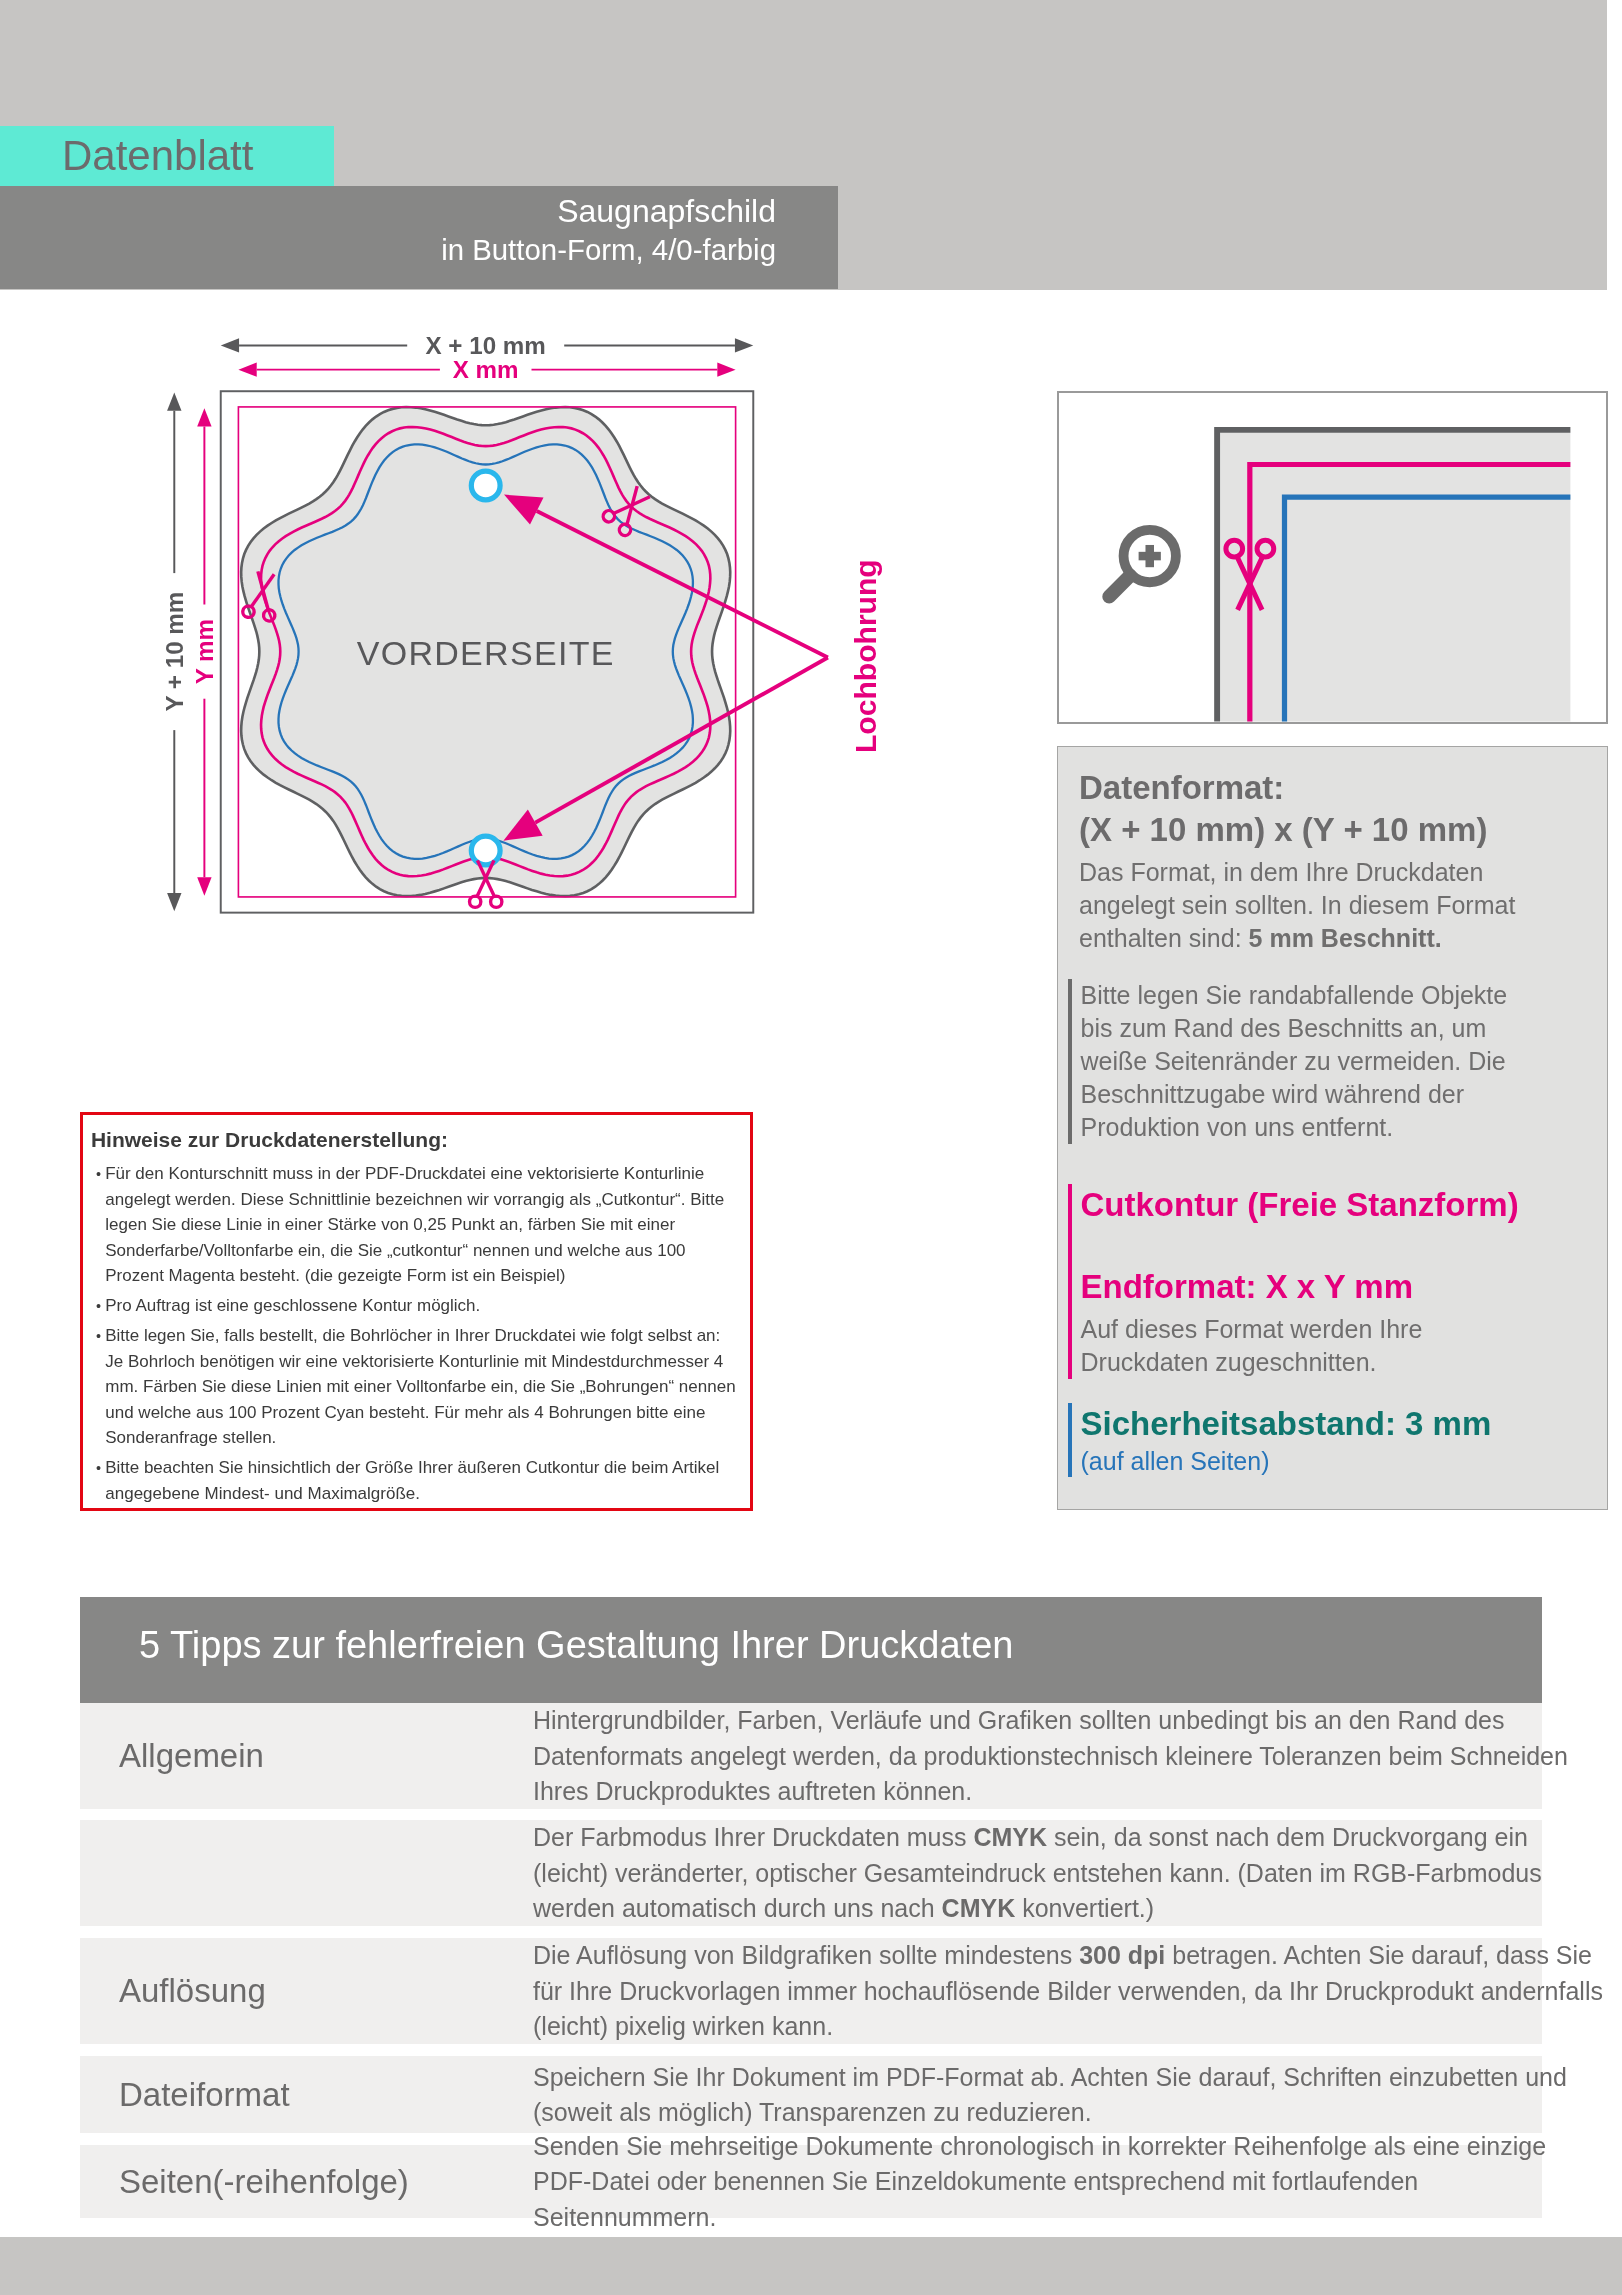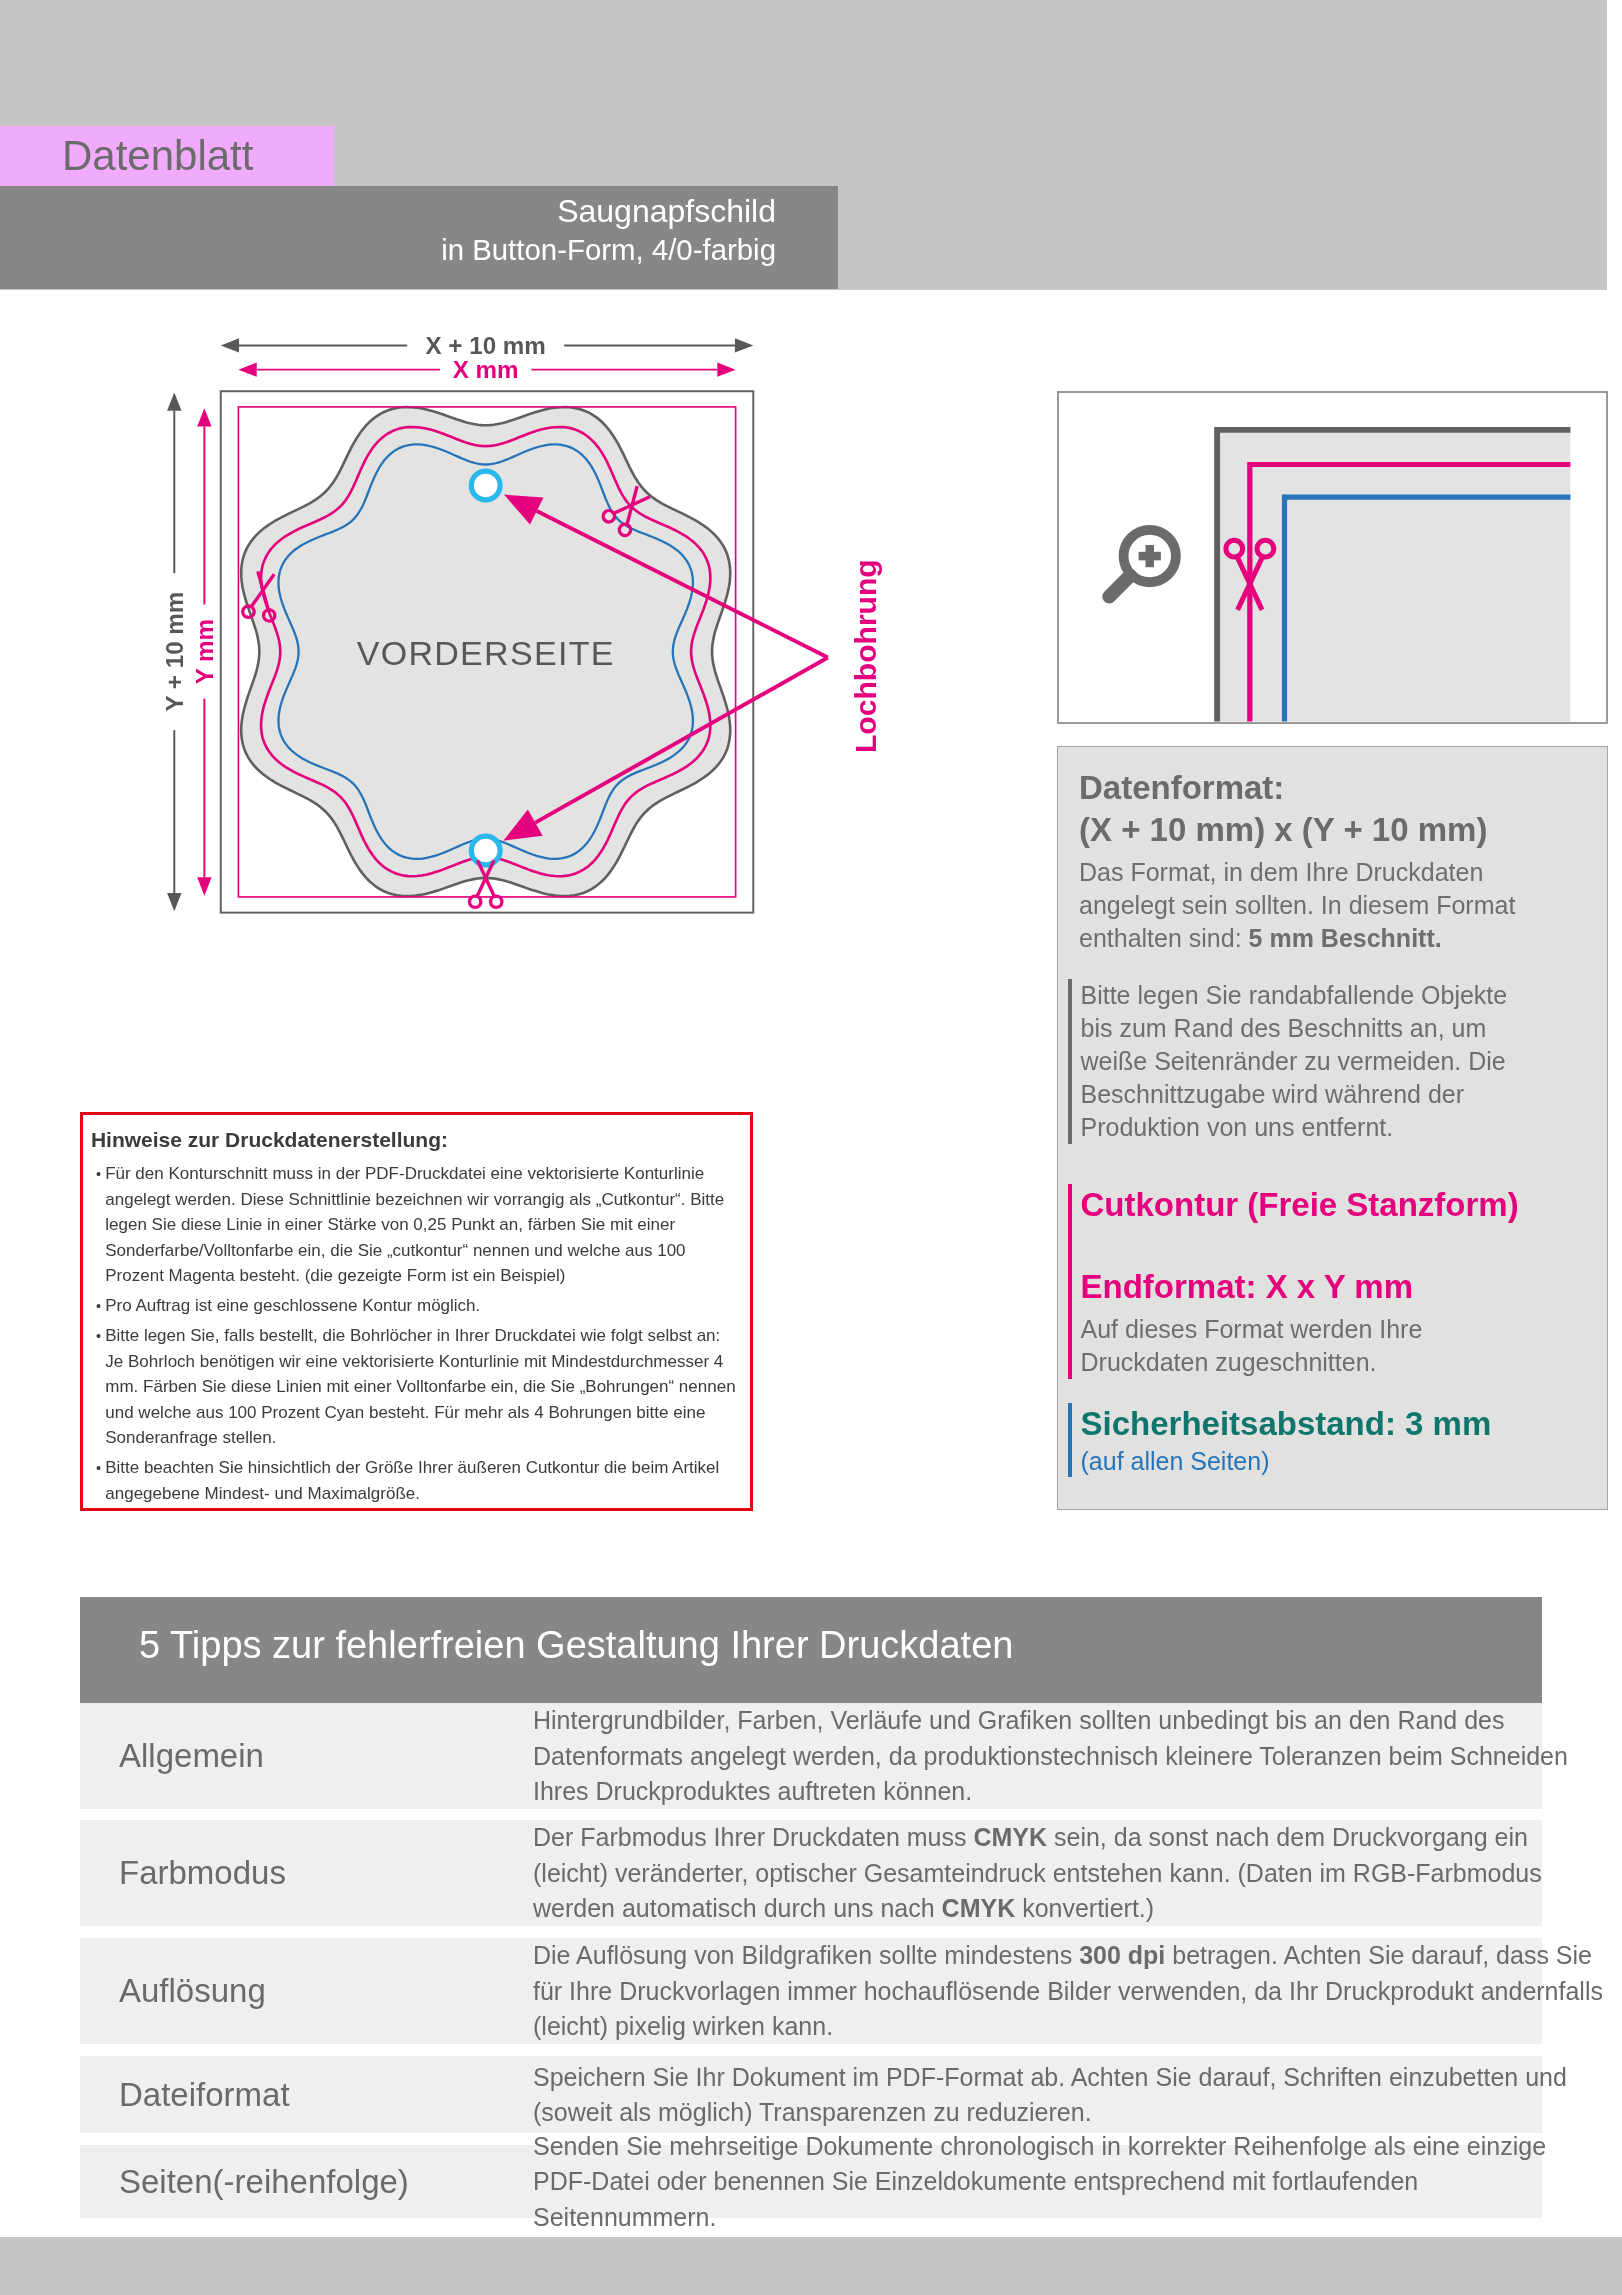--- a/index.html
+++ b/index.html
@@ -1,21 +1,21 @@
 <!DOCTYPE html>
 <html style="font-size:10.5px"><head>
 <meta charset="utf-8">
 <style>
   html,body{margin:0;padding:0;background:#ffffff;}
   #page{position:relative;width:1623px;height:2295px;background:#ffffff;overflow:hidden;
         font-family:"Liberation Sans",sans-serif;}
   .abs{position:absolute;}
   
   .bg-light{left:0;top:0;width:1607px;height:290px;background:#c6c5c3;}
-  .datenblatt-box{left:0;top:126px;width:334px;height:60px;background:#f0abfc;}
+  .datenblatt-box{left:0;top:126px;width:334px;height:60px;background:#5eead4;}
   .datenblatt-box .t{line-height:60px;padding-left:62px;font-size:42px;color:#6c6b6c;}
   .banner{left:0;top:186px;width:838px;height:103px;background:#878786;color:#ffffff;
           text-align:right;padding-right:62px;box-sizing:border-box;}
   .banner .t1{font-size:32px;line-height:1.0;margin-top:9.2px;}
   .banner .t2{font-size:29.4px;line-height:1.0;margin-top:7.9px;}
   
   .detail-box{left:1057px;top:391px;width:551px;height:333px;background:#ffffff;
               border:2px solid #9a9a9a;box-sizing:border-box;}
   .panel{left:1057px;top:746px;width:551px;height:764px;background:#e1e1e0;
          border:1.3px solid #a5a5a4;box-sizing:border-box;
@@ -95,21 +95,20 @@
 
   <div class="abs tips-banner">
     <div class="t">5 Tipps zur fehlerfreien Gestaltung Ihrer Druckdaten</div>
   </div>
 
   <div class="abs row" style="top:1703px;height:106px;">
     <div class="lbl">Allgemein</div>
     <div class="desc"><span>Hintergrundbilder, Farben, Verläufe und Grafiken sollten unbedingt bis an den Rand des Datenformats angelegt werden, da produktionstechnisch kleinere Toleranzen beim Schneiden Ihres Druckproduktes auftreten können.</span></div>
   </div>
   <div class="abs row" style="top:1820px;height:106px;">
-    <div class="lbl">Farbmodus</div>
     <div class="desc"><span>Der Farbmodus Ihrer Druckdaten muss </span><span class="bb">CMYK</span><span> sein, da sonst nach dem Druckvorgang ein (leicht) veränderter, optischer Gesamteindruck entstehen kann. (Daten im RGB-Farbmodus werden automatisch durch uns nach </span><span class="bb">CMYK</span><span> konvertiert.)</span></div>
   </div>
   <div class="abs row" style="top:1938px;height:106px;">
     <div class="lbl">Auflösung</div>
     <div class="desc"><span>Die Auflösung von Bildgrafiken sollte mindestens </span><span class="bb">300 dpi</span><span> betragen. Achten Sie darauf, dass Sie für Ihre Druckvorlagen immer hochauflösende Bilder verwenden, da Ihr Druckprodukt andernfalls (leicht) pixelig wirken kann.</span></div>
   </div>
   <div class="abs row" style="top:2056px;height:77px;">
     <div class="lbl">Dateiformat</div>
     <div class="desc"><span>Speichern Sie Ihr Dokument im PDF-Format ab. Achten Sie darauf, Schriften einzubetten und (soweit als möglich) Transparenzen zu reduzieren.</span></div>
   </div>

